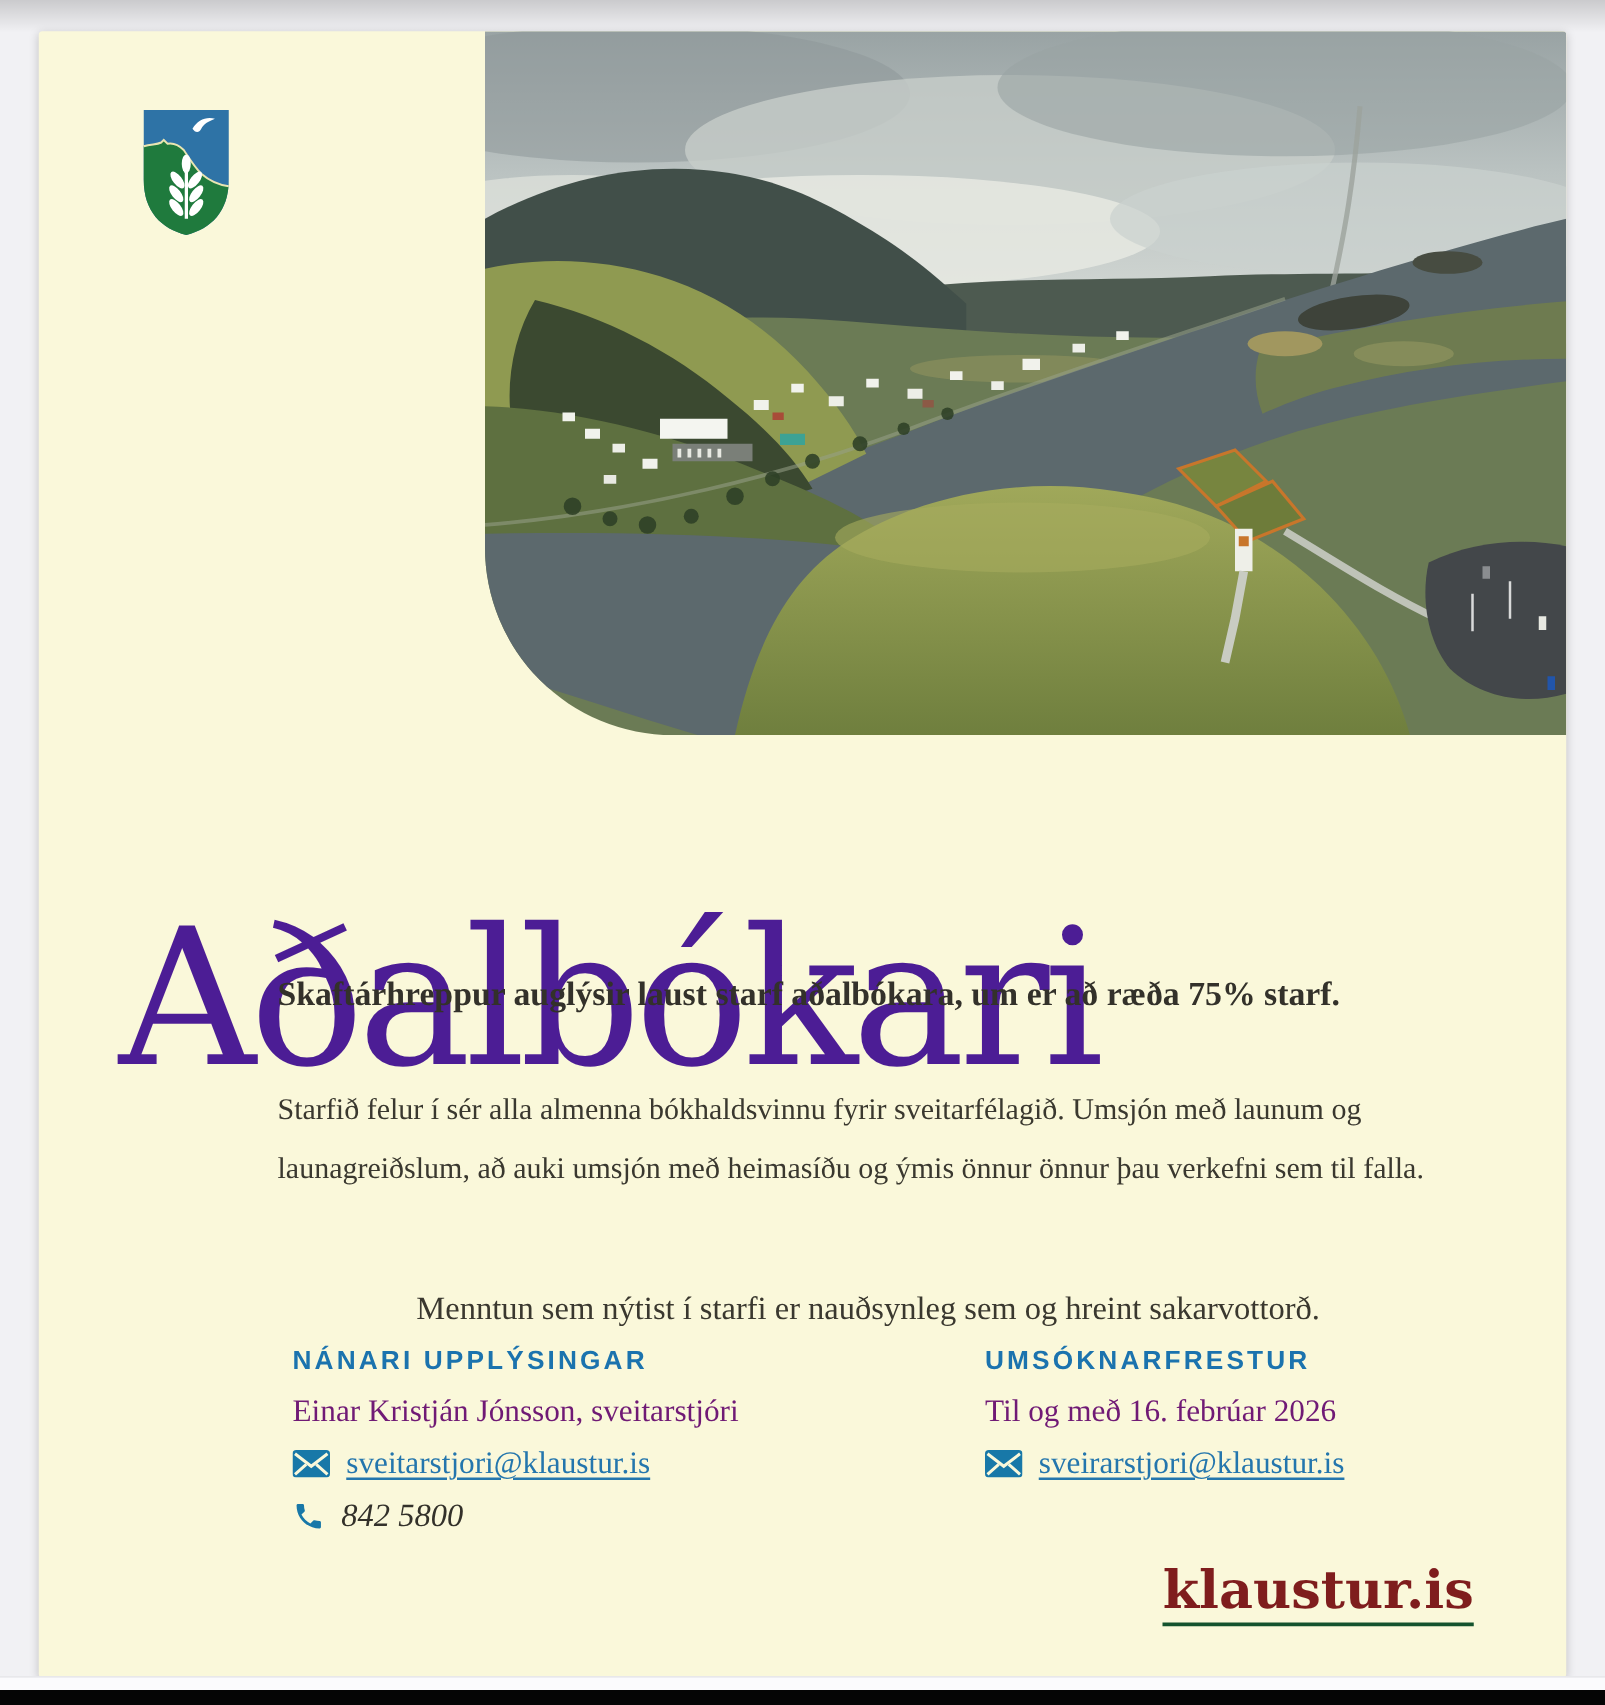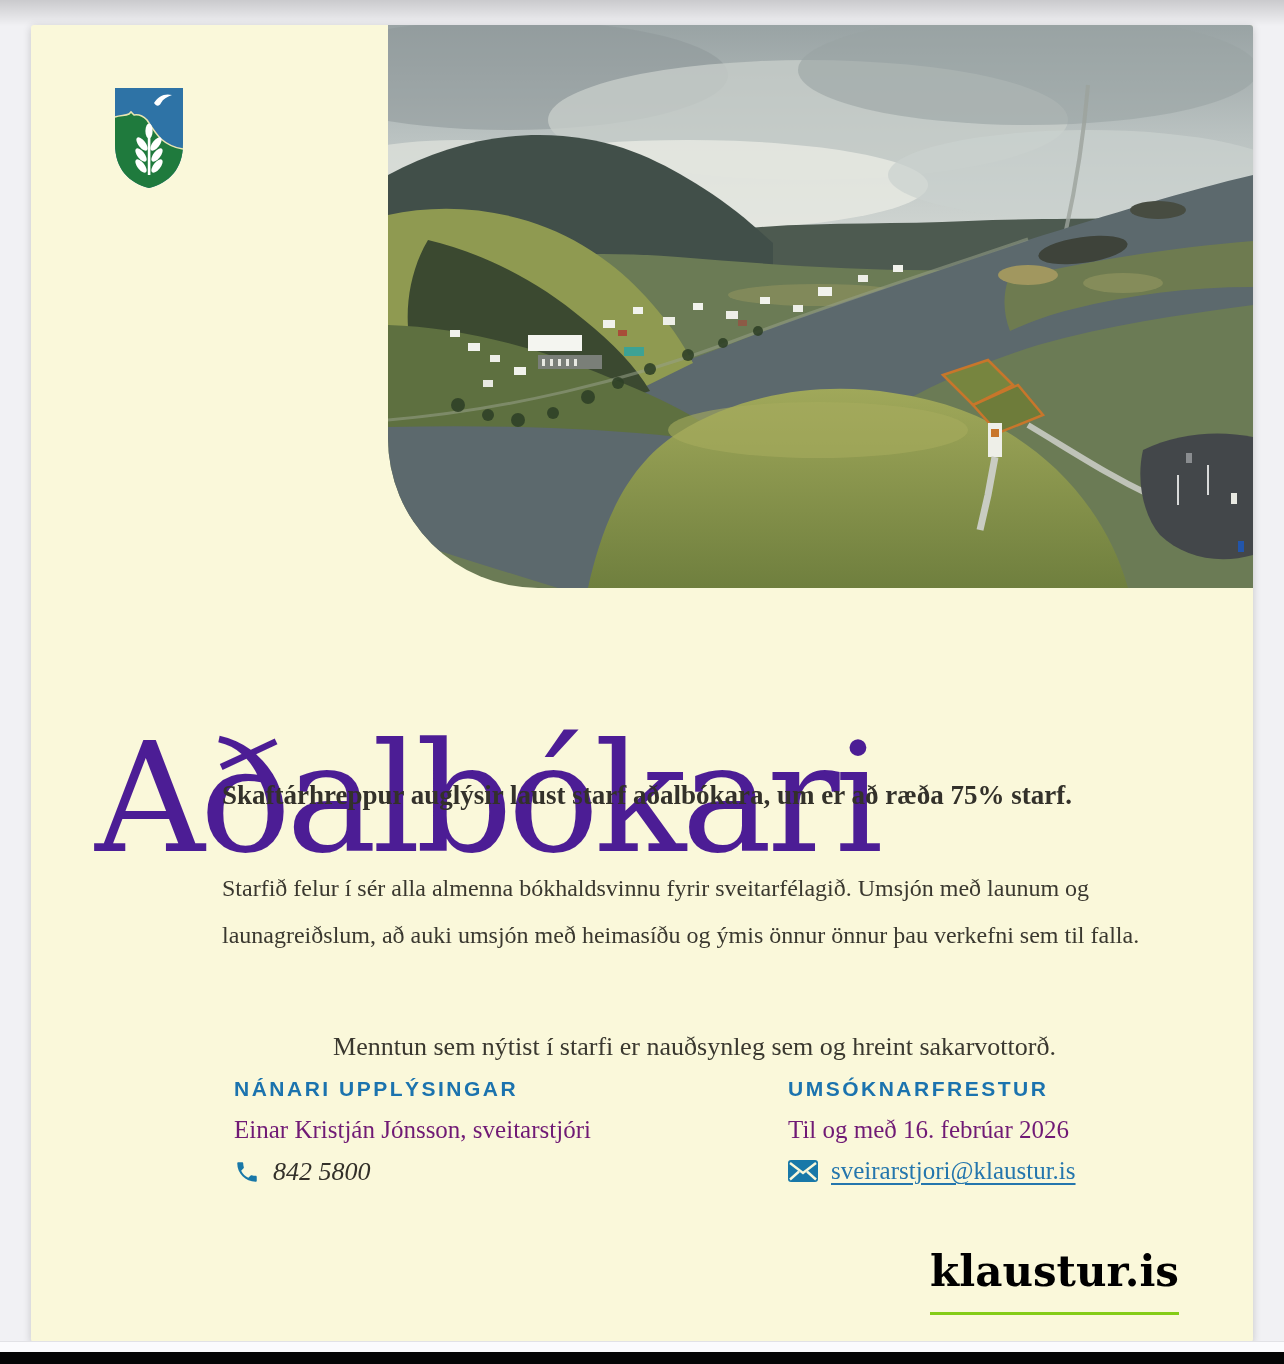--- a/index.html
+++ b/index.html
@@ -79,24 +79,24 @@
   .icon-row .ic{flex:0 0 auto;display:flex;}
   a.link{
     font-size:25px;color:#2476AD;text-decoration:underline;
     text-underline-offset:4px;text-decoration-thickness:1.5px;
     cursor:pointer;
   }
   .phone-num{font-size:26px;color:#33312A;font-style:italic;}
   .site-link{
     position:absolute;right:74px;top:1222px;
     font-family:"DejaVu Serif", serif;
-    font-weight:700;font-size:42px;color:#000000;
+    font-weight:700;font-size:42px;color:#7f1d1d;
     text-decoration:none;
-    border-bottom:3px solid #84cc16;
-    padding-bottom:16px;
+    border-bottom:3px solid #14532d;
+    padding-bottom:2px;
     cursor:pointer;
   }
 </style>
 </head>
 <body>
 
 <div class="frame-shadow-top"></div>
 
 <div class="page">
 
@@ -232,20 +232,30 @@
   <div class="intro-bold">Skaftárhreppur auglýsir laust starf aðalbókara, um er að ræða 75% starf.</div>
 
   <p class="para1">Starfið felur í sér alla almenna bókhaldsvinnu fyrir sveitarfélagið. Umsjón með launum og launagreiðslum, að auki umsjón með heimasíðu og ýmis önnur önnur þau verkefni sem til falla.</p>
   <p class="para2">Menntun sem nýtist í starfi er nauðsynleg sem og hreint sakarvottorð.</p>
 
   <div class="col col-left">
     <div class="col-heading">NÁNARI UPPLÝSINGAR</div>
     <div class="col-text">Einar Kristján Jónsson, sveitarstjóri</div>
     <div class="icon-row">
       <span class="ic">
+        <svg width="30" height="22" viewBox="0 0 30 22">
+          <rect x="0" y="0" width="30" height="22" rx="3" fill="#1878A8"></rect>
+          <path d="M2,3 L15,13 L28,3" fill="none" stroke="#FAF8DA" stroke-width="2.4"></path>
+          <path d="M2,19.5 L11,11.5 M28,19.5 L19,11.5" fill="none" stroke="#FAF8DA" stroke-width="2.4"></path>
+        </svg>
+      </span>
+      <a class="link">sveitarstjori@klaustur.is</a>
+    </div>
+    <div class="icon-row">
+      <span class="ic">
         <svg width="26" height="26" viewBox="0 0 24 24">
           <path d="M6.62,10.79c1.44,2.83,3.76,5.14,6.59,6.59l2.2-2.2c0.27-0.27,0.67-0.36,1.02-0.24c1.12,0.37,2.33,0.57,3.57,0.57c0.55,0,1,0.45,1,1V20c0,0.55-0.45,1-1,1c-9.39,0-17-7.61-17-17c0-0.55,0.45-1,1-1h3.5c0.55,0,1,0.45,1,1c0,1.25,0.2,2.45,0.57,3.57c0.11,0.35,0.03,0.74-0.25,1.02L6.62,10.79z" fill="#1878A8"></path>
         </svg>
       </span>
       <span class="phone-num">842 5800</span>
     </div>
   </div>
 
   <div class="col col-right">
     <div class="col-heading">UMSÓKNARFRESTUR</div>

